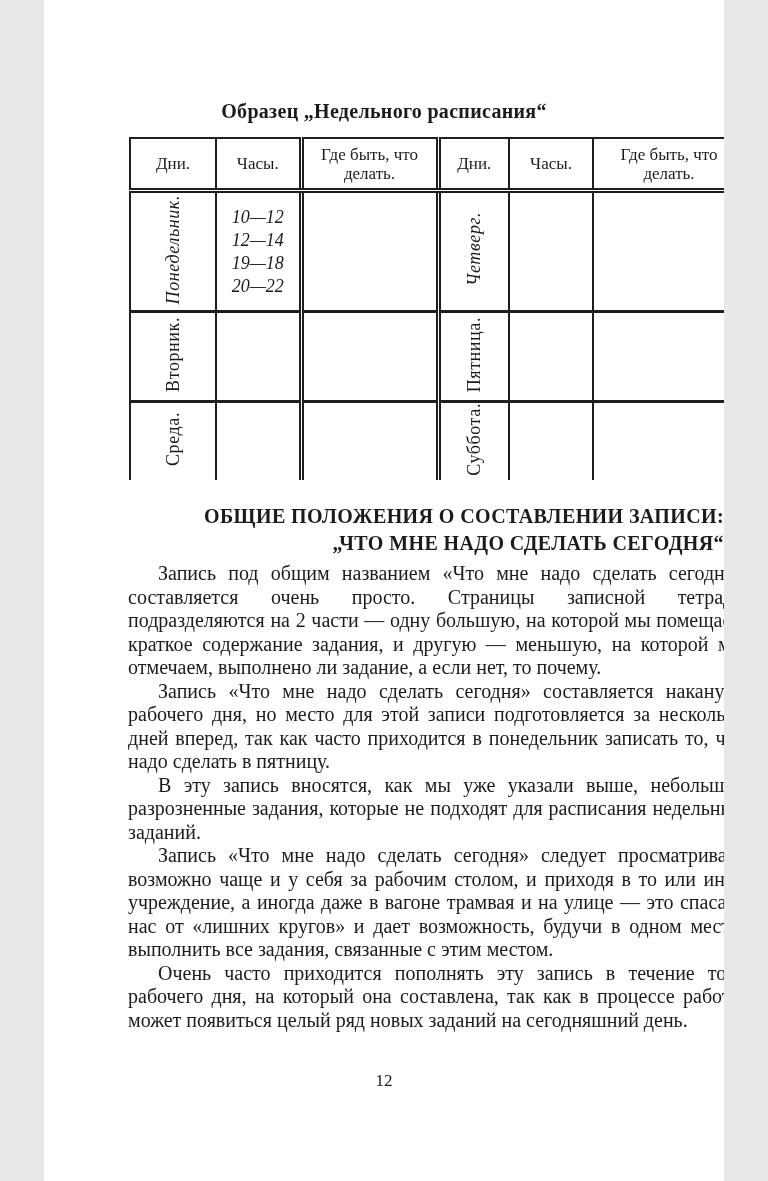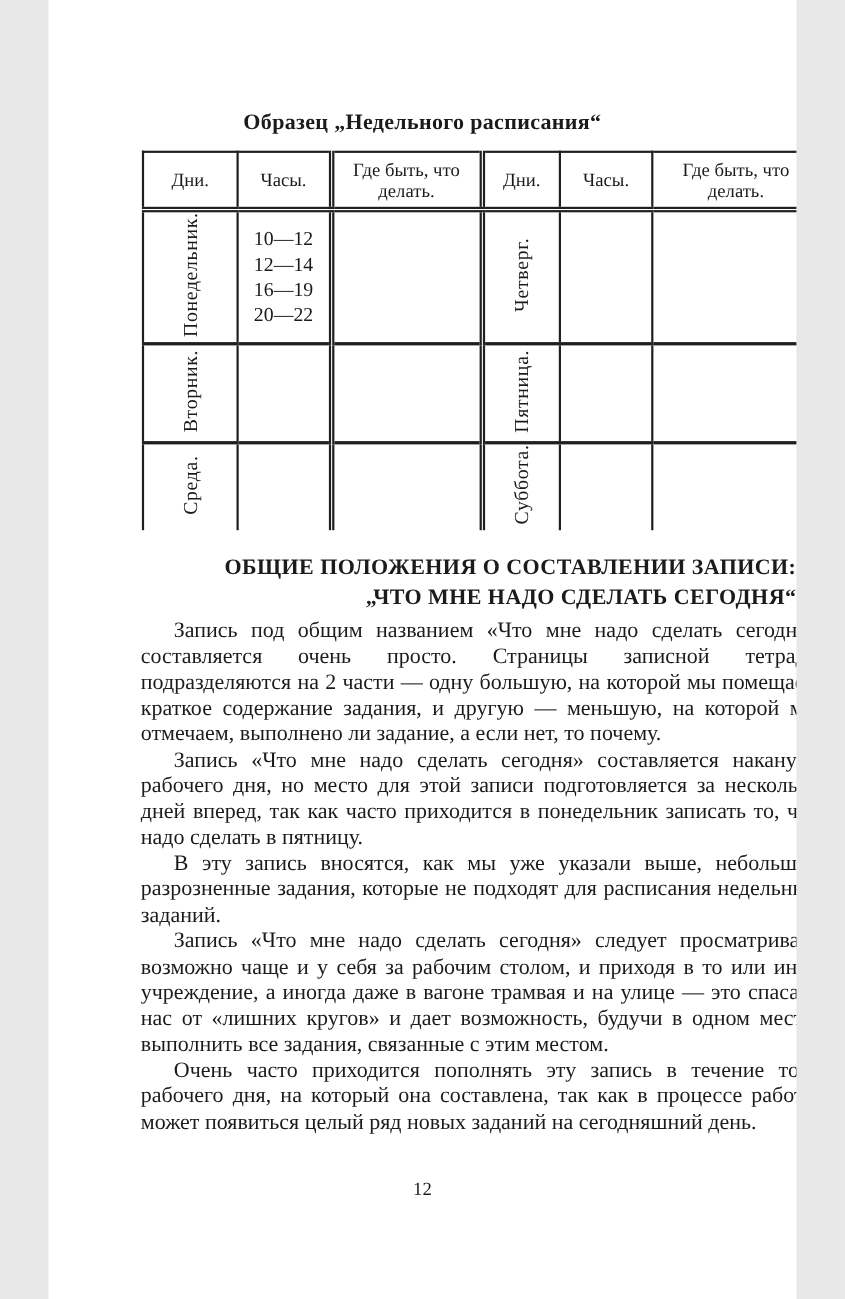--- a/index.html
+++ b/index.html
@@ -49,21 +49,21 @@
     height: 45px;
     font-weight: normal;
     font-size: 17px;
     line-height: 19px;
     text-align: center;
     vertical-align: middle;
     border-bottom: 5px double #1f1f1f;
     padding: 2px 8px;
   }
   
-  table.schedule tr.r1 td { height: 117px; }
+  table.schedule tr.r1 td { height: 117px; font-style: italic; }
   table.schedule tr.r2 td { height: 87px; }
   table.schedule tr.r3 td { height: 76px; border-bottom: none; } 
   table.schedule tr.r1 td, table.schedule tr.r2 td { border-bottom: 3px solid #1f1f1f; }
 
   td.day-cell { text-align: center; vertical-align: middle; }
   td.day-cell .vtext {
     display: inline-block;
     writing-mode: vertical-rl;
     transform: rotate(180deg);
     font-size: 18px;
@@ -140,21 +140,21 @@
         <th>Где быть, что делать.</th>
       </tr>
 
       <tr class="r1">
         <td class="day-cell">
           <span class="vtext">Понедельник.</span>
         </td>
         <td class="hours-cell">
           <div>10—12</div>
           <div>12—14</div>
-          <div>16—19</div>
+          <div>19—18</div>
           <div>20—22</div>
         </td>
         <td class="dbl-left"></td>
         <td class="dbl-left day-cell">
           <span class="vtext">Четверг.</span>
         </td>
         <td class="hours-cell"></td>
         <td></td>
       </tr>
 

